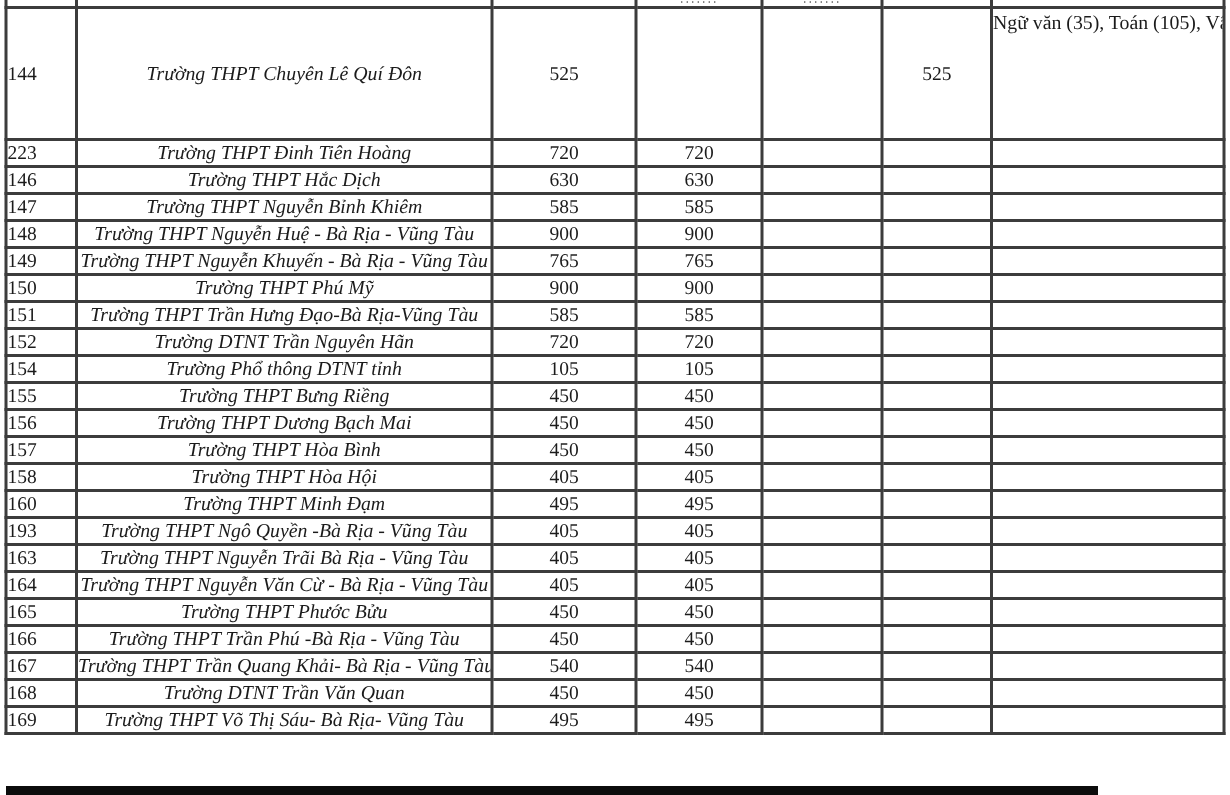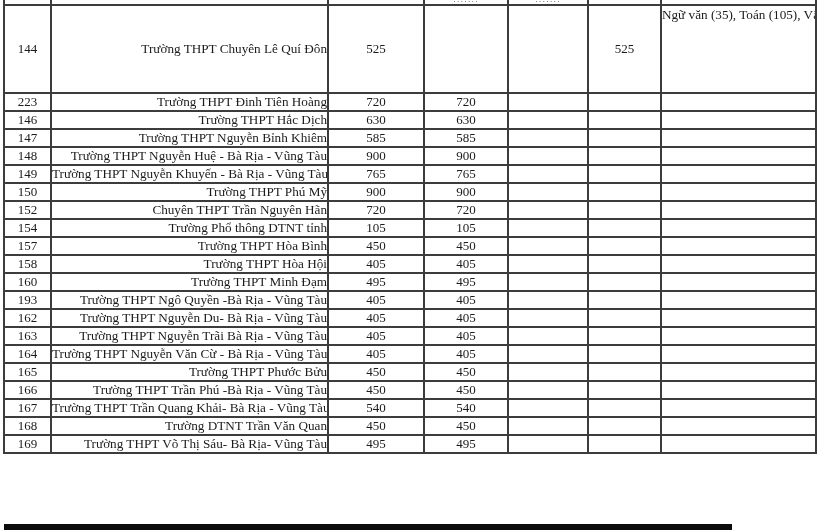--- a/index.html
+++ b/index.html
@@ -39,29 +39,30 @@
     text-align: center;
     font-size: 8px;
     line-height: 4px;
     letter-spacing: 1px;
     color: #2e2e2e;
   }
   
   tr.row td { height: 15.1px; }
   tr.row.tall td { height: 86px; }
   td.c-num {
-    text-align: center;
+    text-align: left;
     font-size: 13px;
     vertical-align: middle;
   }
   td.c-name {
-    text-align: right;
+    text-align: center;
     font-size: 13.2px;
     padding-left: 4px;
     vertical-align: middle;
+    font-style: italic;
   }
   td.c-val {
     text-align: center;
     font-size: 13px;
     vertical-align: middle;
   }
   td.c-subj {
     text-align: left;
     vertical-align: top;
     white-space: normal;
@@ -160,38 +161,65 @@
         <tr class="row">
           <td class="c-num">150</td>
           <td class="c-name">Trường THPT Phú Mỹ</td>
           <td class="c-val">900</td>
           <td class="c-val">900</td>
           <td class="c-val"></td>
           <td class="c-val"></td>
           <td class="c-subj"></td>
         </tr>
         <tr class="row">
+          <td class="c-num">151</td>
+          <td class="c-name">Trường THPT Trần Hưng Đạo-Bà Rịa-Vũng Tàu</td>
+          <td class="c-val">585</td>
+          <td class="c-val">585</td>
+          <td class="c-val"></td>
+          <td class="c-val"></td>
+          <td class="c-subj"></td>
+        </tr>
+        <tr class="row">
           <td class="c-num">152</td>
-          <td class="c-name">Chuyên THPT Trần Nguyên Hãn</td>
+          <td class="c-name">Trường DTNT Trần Nguyên Hãn</td>
           <td class="c-val">720</td>
           <td class="c-val">720</td>
           <td class="c-val"></td>
           <td class="c-val"></td>
           <td class="c-subj"></td>
         </tr>
         <tr class="row">
           <td class="c-num">154</td>
           <td class="c-name">Trường Phổ thông DTNT tỉnh</td>
           <td class="c-val">105</td>
           <td class="c-val">105</td>
           <td class="c-val"></td>
           <td class="c-val"></td>
           <td class="c-subj"></td>
         </tr>
         <tr class="row">
+          <td class="c-num">155</td>
+          <td class="c-name">Trường THPT Bưng Riềng</td>
+          <td class="c-val">450</td>
+          <td class="c-val">450</td>
+          <td class="c-val"></td>
+          <td class="c-val"></td>
+          <td class="c-subj"></td>
+        </tr>
+        <tr class="row">
+          <td class="c-num">156</td>
+          <td class="c-name">Trường THPT Dương Bạch Mai</td>
+          <td class="c-val">450</td>
+          <td class="c-val">450</td>
+          <td class="c-val"></td>
+          <td class="c-val"></td>
+          <td class="c-subj"></td>
+        </tr>
+        <tr class="row">
           <td class="c-num">157</td>
           <td class="c-name">Trường THPT Hòa Bình</td>
           <td class="c-val">450</td>
           <td class="c-val">450</td>
           <td class="c-val"></td>
           <td class="c-val"></td>
           <td class="c-subj"></td>
         </tr>
         <tr class="row">
           <td class="c-num">158</td>
@@ -214,29 +242,20 @@
         <tr class="row">
           <td class="c-num">193</td>
           <td class="c-name">Trường THPT Ngô Quyền -Bà Rịa - Vũng Tàu</td>
           <td class="c-val">405</td>
           <td class="c-val">405</td>
           <td class="c-val"></td>
           <td class="c-val"></td>
           <td class="c-subj"></td>
         </tr>
         <tr class="row">
-          <td class="c-num">162</td>
-          <td class="c-name">Trường THPT Nguyễn Du- Bà Rịa - Vũng Tàu</td>
-          <td class="c-val">405</td>
-          <td class="c-val">405</td>
-          <td class="c-val"></td>
-          <td class="c-val"></td>
-          <td class="c-subj"></td>
-        </tr>
-        <tr class="row">
           <td class="c-num">163</td>
           <td class="c-name">Trường THPT Nguyễn Trãi Bà Rịa - Vũng Tàu</td>
           <td class="c-val">405</td>
           <td class="c-val">405</td>
           <td class="c-val"></td>
           <td class="c-val"></td>
           <td class="c-subj"></td>
         </tr>
         <tr class="row">
           <td class="c-num">164</td>

